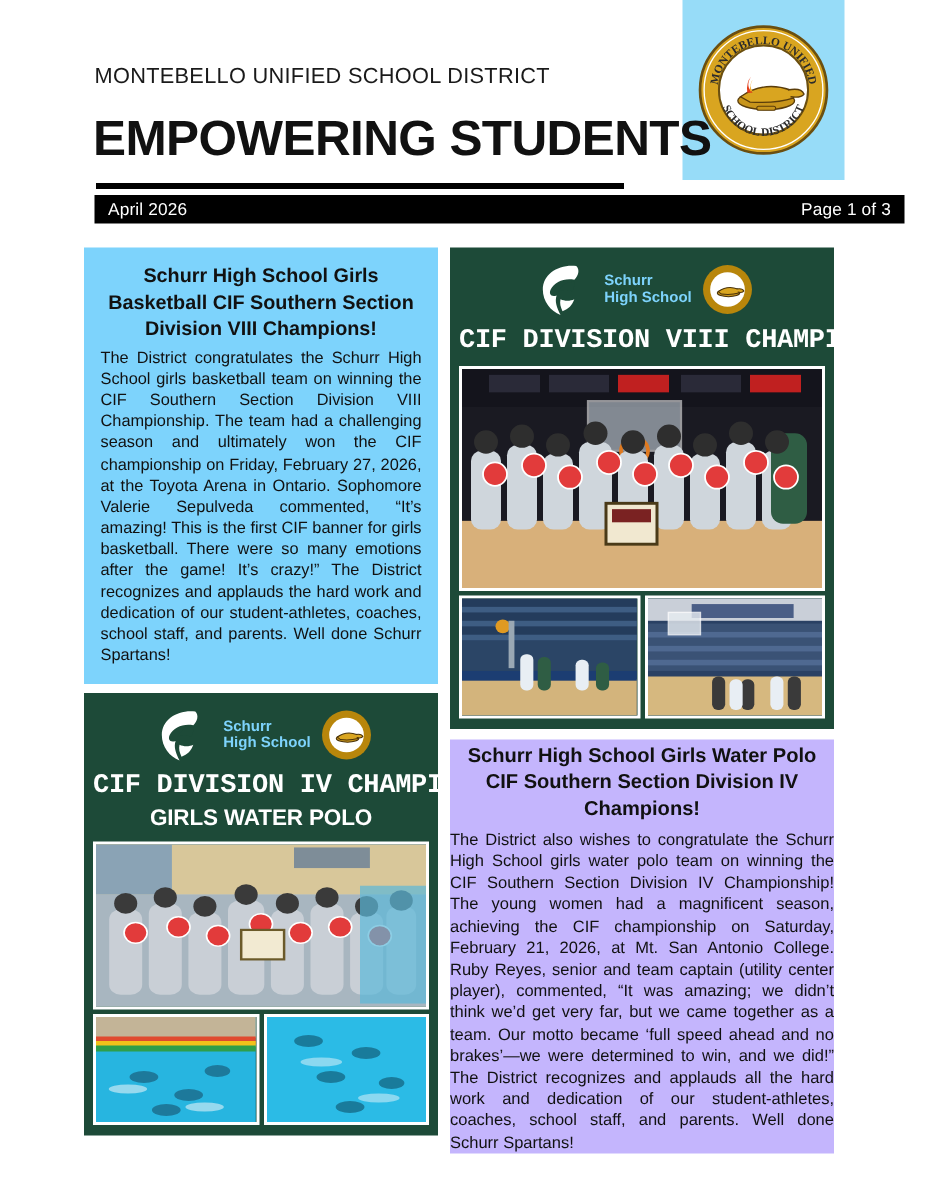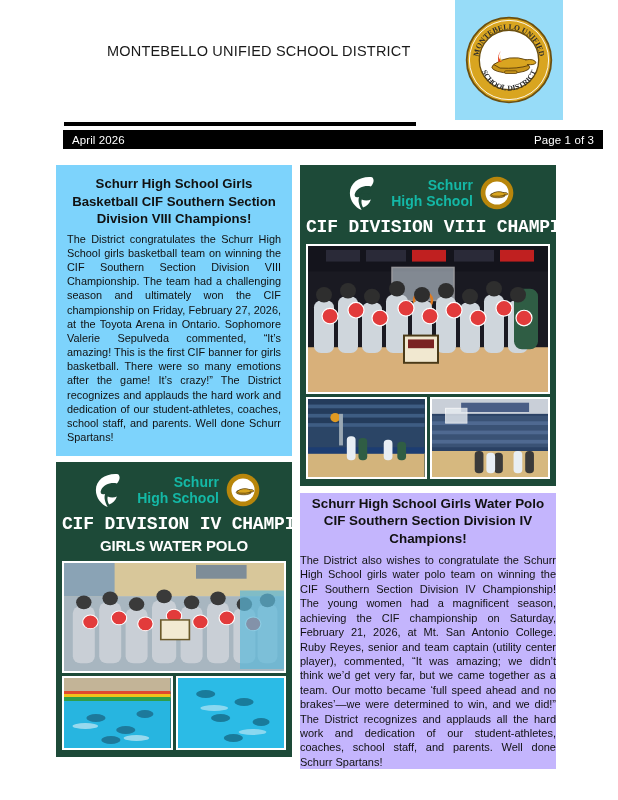--- a/index.html
+++ b/index.html
@@ -14,21 +14,20 @@
   .logo-block{
     position:absolute;left:455px;top:0;width:108px;height:120px;
     background:#97dcf8;display:flex;align-items:center;justify-content:center;
   }
   .seal{width:90px;height:90px;display:block;}
 
   .district-name{
     position:absolute;left:63px;top:43px;
     font-size:14.5px;letter-spacing:.2px;color:#1a1a1a;font-weight:400;
     white-space:nowrap;
-    margin-left:44px;
   }
   .masthead{
     position:absolute;left:62px;top:73px;
     font-size:33px;font-weight:bold;color:#111;letter-spacing:-.4px;
     white-space:nowrap;
   }
   .rule{
     position:absolute;left:64px;top:122px;width:352px;height:4px;background:#000;
   }
   .infobar{
@@ -59,21 +58,21 @@
   .white-panel .art-title{font-size:13.4px;margin-bottom:5px;}
   .white-panel .art-body{font-size:11px;line-height:1.31;}
 
   
   .green-panel{
     background:#1d4a38;width:100%;box-sizing:border-box;padding:7px 6px 7px 6px;
   }
   .gp-top{display:flex;align-items:center;justify-content:center;gap:7px;margin-bottom:3px;}
   .helmet{width:42px;height:42px;flex:none;}
   .gp-school{
-    color:#14b8a6;font-weight:bold;font-size:14px;line-height:1.15;text-align:right;
+    color:#7dd3fc;font-weight:bold;font-size:10px;line-height:1.15;text-align:left;
   }
   .gp-seal{width:34px;height:34px;flex:none;}
   .gp-line1{
     color:#fff;font-weight:bold;font-size:18px;letter-spacing:-.2px;
     line-height:1.2;white-space:nowrap;font-family:Liberation Mono, monospace;
   }
   .gp-line2{
     color:#fff;font-weight:bold;text-align:center;font-size:15px;letter-spacing:-.1px;
     line-height:1.25;margin-top:1px;
   }
@@ -107,20 +106,21 @@
         <path d="M33 55 Q50 43 70 50 Q74 52 72 56 Q60 60 40 59 Z" fill="#d9a520" stroke="#5a3d0a" stroke-width="1"></path>
         <path d="M68 50 Q78 48 80 53 Q78 56 70 55" fill="#d9a520" stroke="#5a3d0a" stroke-width="1"></path>
         <path d="M38 52 q-1 -8 3 -12 q-5 7 1 12 z" fill="#e33b16"></path>
         <path d="M40 51 q0 -6 2 -9 q-3 6 0 9 z" fill="#f2a51d"></path>
         <rect x="45" y="62" width="14" height="3" rx="1.5" fill="#c8951b" stroke="#5a3d0a" stroke-width="0.8"></rect>
       </g>
     </svg>
   </div>
 
   <div class="district-name">MONTEBELLO UNIFIED SCHOOL DISTRICT</div>
+  <div class="masthead">EMPOWERING STUDENTS</div>
   <div class="rule"></div>
 
   <div class="infobar">
     <span>April 2026</span>
     <span>Page 1 of 3</span>
   </div>
 
   <div class="col-left">
 
     <div class="blue-panel">

